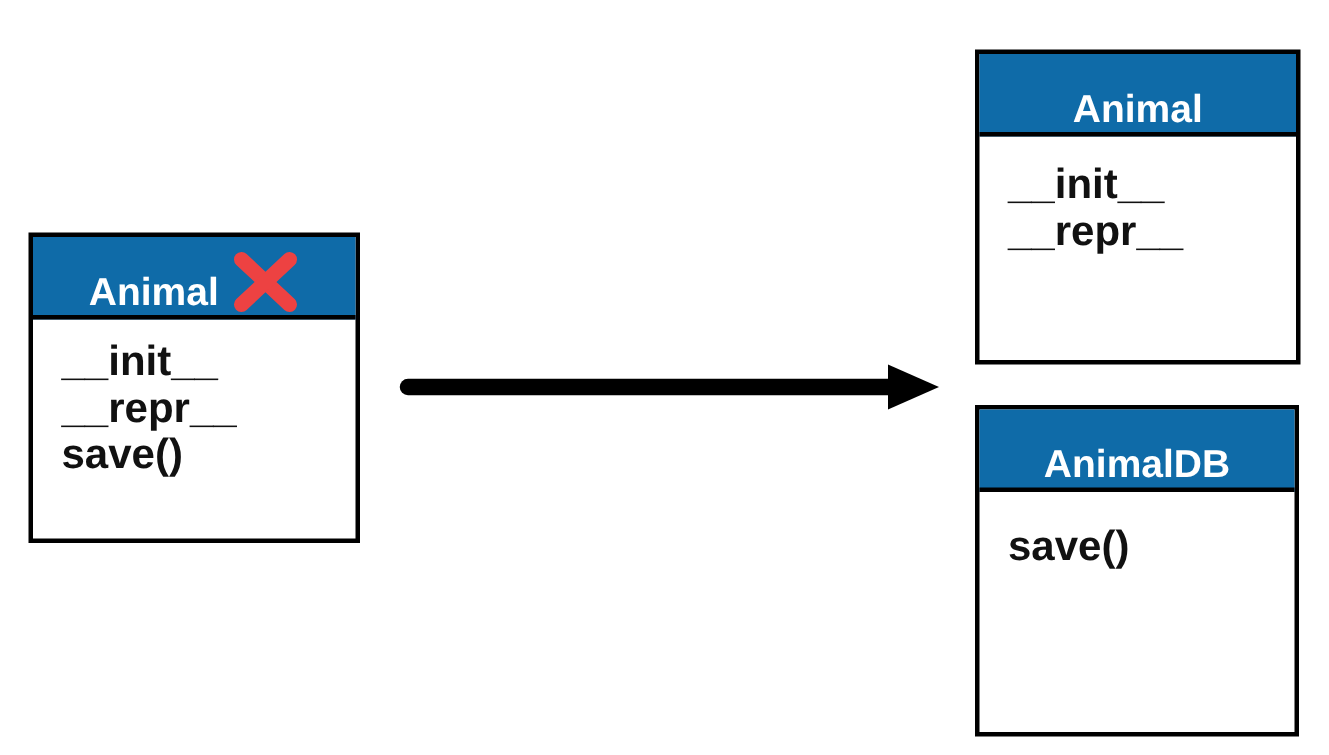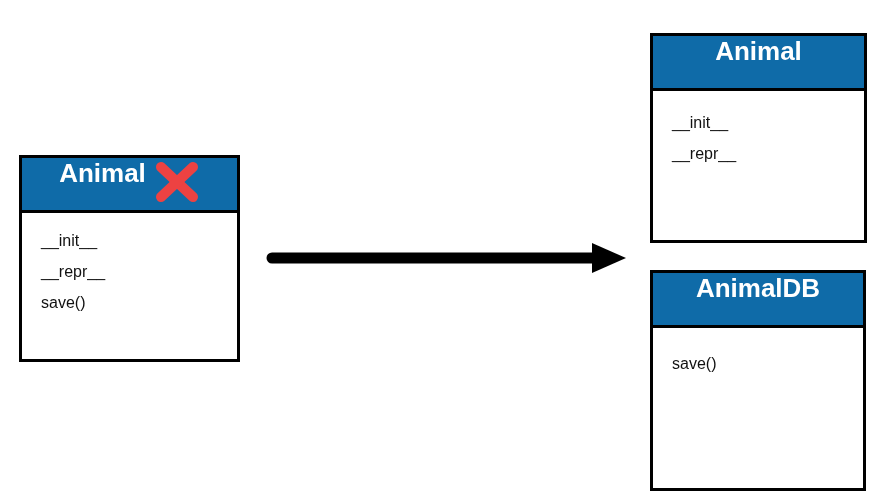--- a/index.html
+++ b/index.html
@@ -23,32 +23,33 @@
   .uml-box {
     position: absolute;
     background: var(--bg-white);
     border: 3px solid var(--border-black);
   }
   .uml-header {
     height: 55px;
     background: var(--header-blue);
     border-bottom: 3px solid var(--border-black);
     display: flex;
-    align-items: flex-start;
+    align-items: flex-end;
     justify-content: center;
     gap: 8px;
     color: #ffffff;
     font-weight: bold;
     font-size: 26px;
   }
   .uml-body {
     padding: 12px 10px 0 19px;
-    font-size: 16px;
+    font-size: 28px;
     line-height: 31px;
     color: var(--text-black);
+    font-weight: bold;
   }
   .box-before   { left: 19px;  top: 155px; width: 221px; height: 207px; }
   .box-animal   { left: 650px; top: 33px;  width: 217px; height: 210px; }
   .box-animaldb { left: 650px; top: 270px; width: 216px; height: 221px; }
   .box-animal .uml-body   { padding-top: 16px; }
   .box-animaldb .uml-body { padding-top: 20px; }
   .cross-icon { width: 46px; height: 44px; flex: 0 0 auto; margin-top: 2px; }
   .cross-icon line { stroke: var(--cross-red); stroke-width: 10; stroke-linecap: round; }
   .arrow-label {
     position: absolute;

